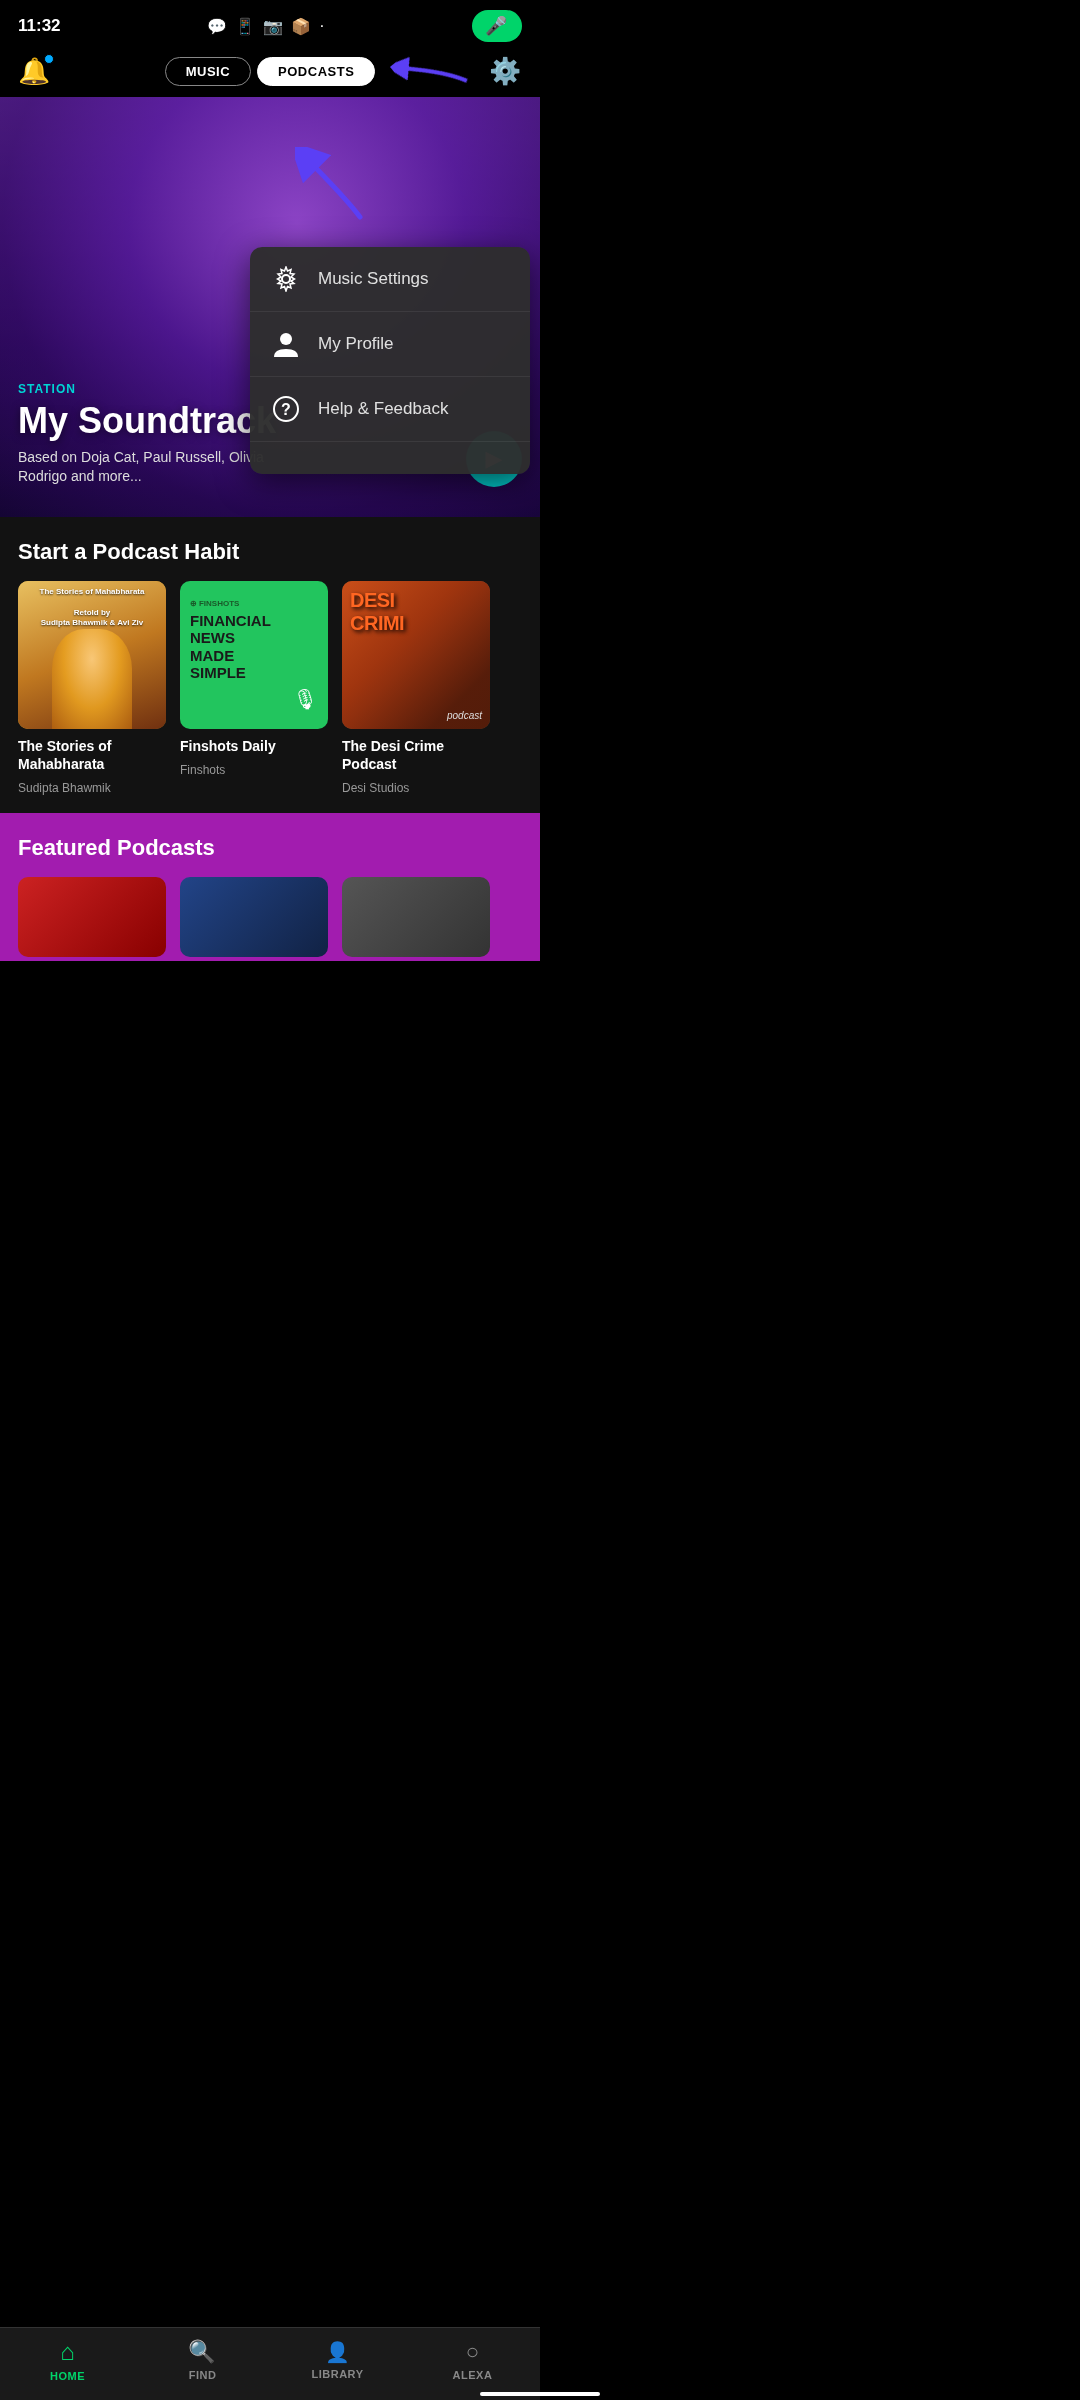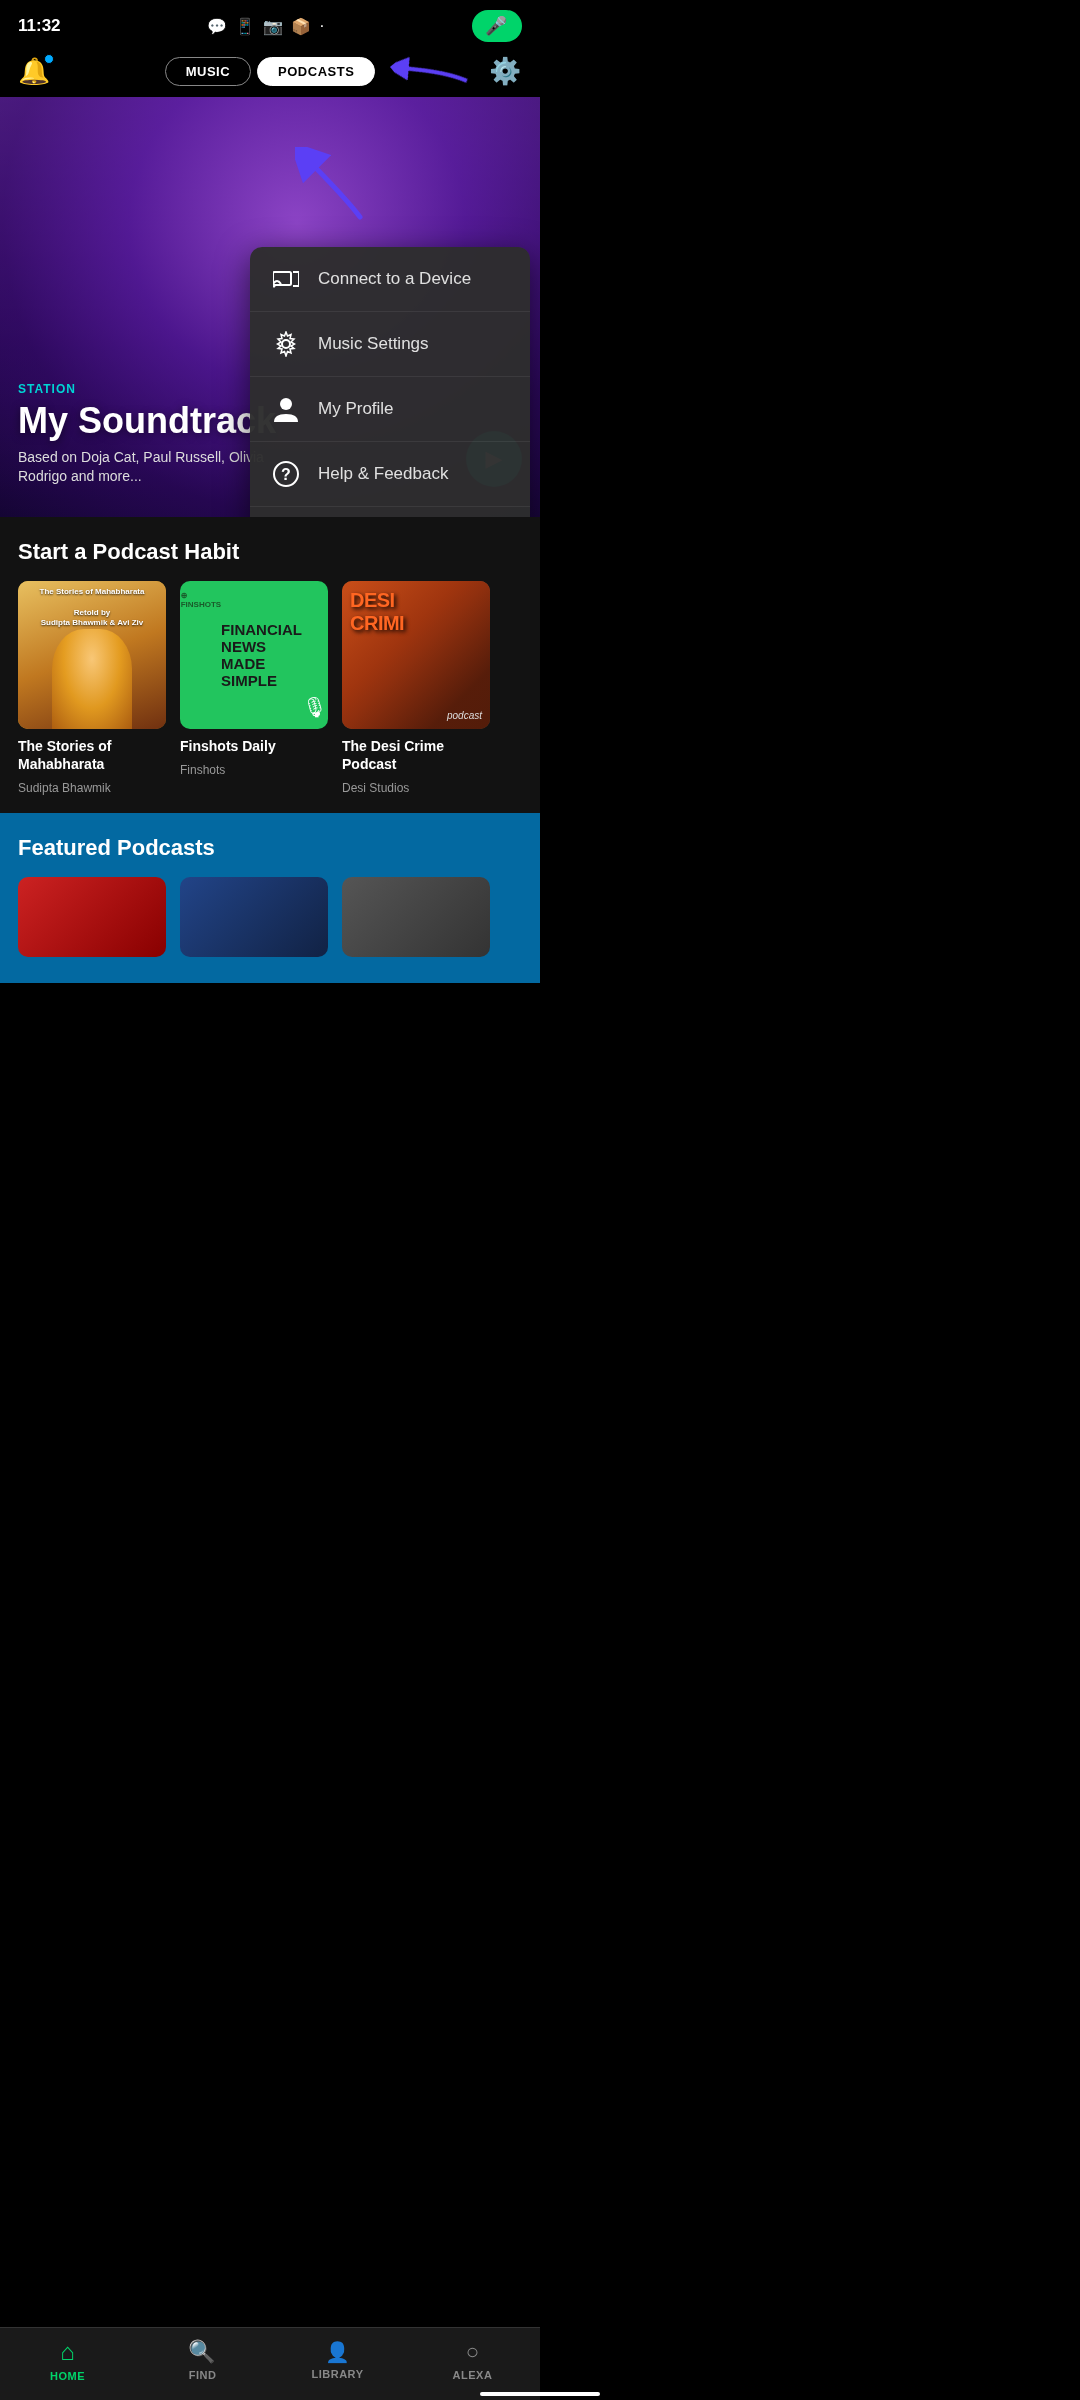--- a/index.html
+++ b/index.html
@@ -259,21 +259,21 @@
       color: #fff;
       text-align: center;
       text-shadow: 0 1px 2px rgba(0,0,0,0.8);
       line-height: 1.3;
     }
     .thumb-finshots {
       background: #22c55e;
       width: 100%;
       height: 100%;
       display: flex;
-      flex-direction: row;
+      flex-direction: column;
       align-items: center;
       justify-content: center;
       padding: 10px;
     }
     .finshots-title {
       font-size: 15px;
       font-weight: 900;
       color: #1a1a1a;
       line-height: 1.15;
       text-align: left;
@@ -332,22 +332,22 @@
       line-height: 1.3;
     }
     .podcast-author {
       font-size: 12px;
       color: #999;
       margin-top: 8px;
     }
 
     
     .featured-section {
-      padding: 22px 18px 26px;
-      background: #0369a1;
+      padding: 22px 18px 4px;
+      background: #a21caf;
     }
     .featured-cards {
       display: flex;
       gap: 14px;
       overflow-x: auto;
       scrollbar-width: none;
     }
     .featured-cards::-webkit-scrollbar { display: none; }
     .featured-card {
       flex-shrink: 0;
@@ -462,31 +462,20 @@
 
   <div class="hero-content">
     <div class="station-label">STATION</div>
     <div class="hero-title">My Soundtrack</div>
     <div class="hero-desc">Based on Doja Cat, Paul Russell, Olivia Rodrigo and more...</div>
     <div class="play-btn">▶</div>
   </div>
 
   <div class="dropdown-menu">
 
-    <div class="dropdown-item">
-      <div class="dropdown-icon">
-        <svg width="26" height="22" viewBox="0 0 26 22" fill="white">
-          <rect x="0" y="4" width="18" height="13" rx="1.5" stroke="white" stroke-width="2" fill="none"></rect>
-          <path d="M0 16 Q4 10 8 16" stroke="white" stroke-width="2" fill="none"></path>
-          <path d="M0 19 Q1 18 2 19" stroke="white" stroke-width="2" fill="none"></path>
-          <path d="M20 4 L26 4 L26 18 L20 18" stroke="white" stroke-width="2" fill="none"></path>
-        </svg>
-      </div>
-      <span class="dropdown-label">Connect to a Device</span>
-    </div>
 
     <div class="dropdown-item">
       <div class="dropdown-icon">
         <svg width="26" height="26" viewBox="0 0 26 26" fill="white">
           <circle cx="13" cy="13" r="4" stroke="white" stroke-width="2" fill="none"></circle>
           <path d="M13 1 L14.5 5 L18 3.5 L17 7.5 L21 8 L18 11 L21.5 13 L18 15 L21 17.5 L17 18 L18 22 L14.5 20.5 L13 25 L11.5 20.5 L8 22 L9 18 L5 17.5 L8 15 L4.5 13 L8 11 L5 8 L9 7.5 L8 3.5 L11.5 5 Z" stroke="white" stroke-width="1.5" fill="none"></path>
         </svg>
       </div>
       <span class="dropdown-label">Music Settings</span>
     </div>

